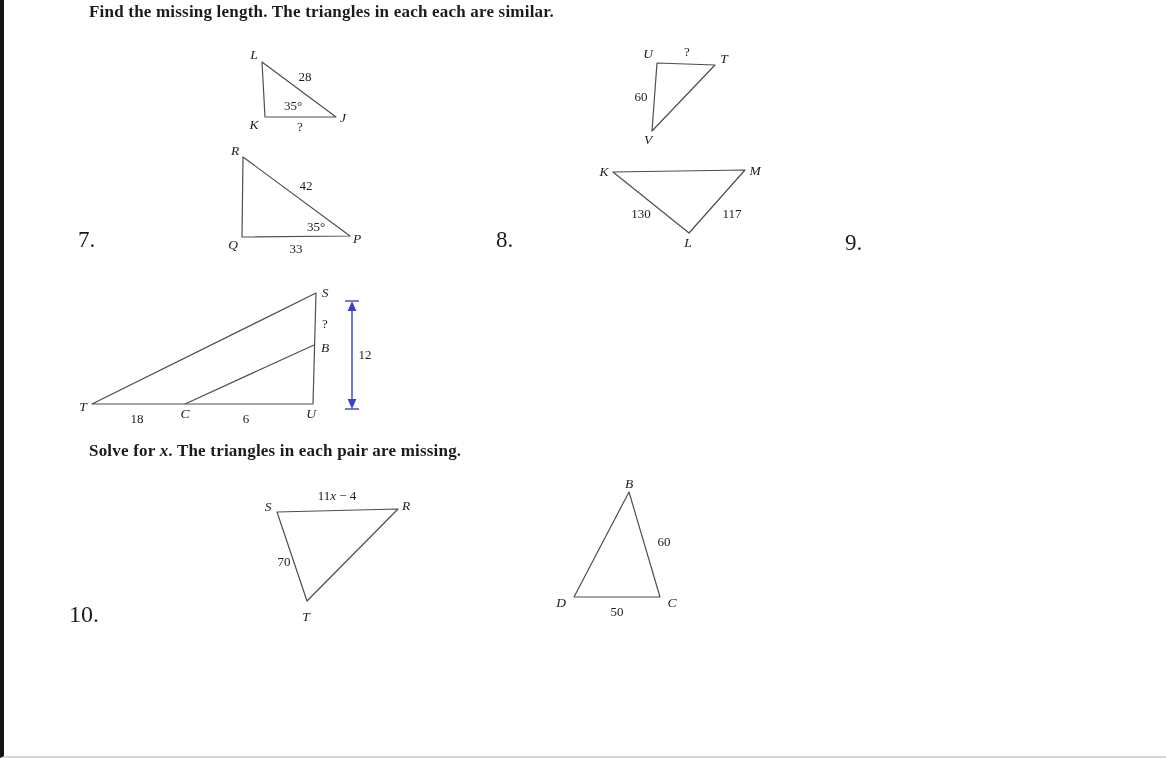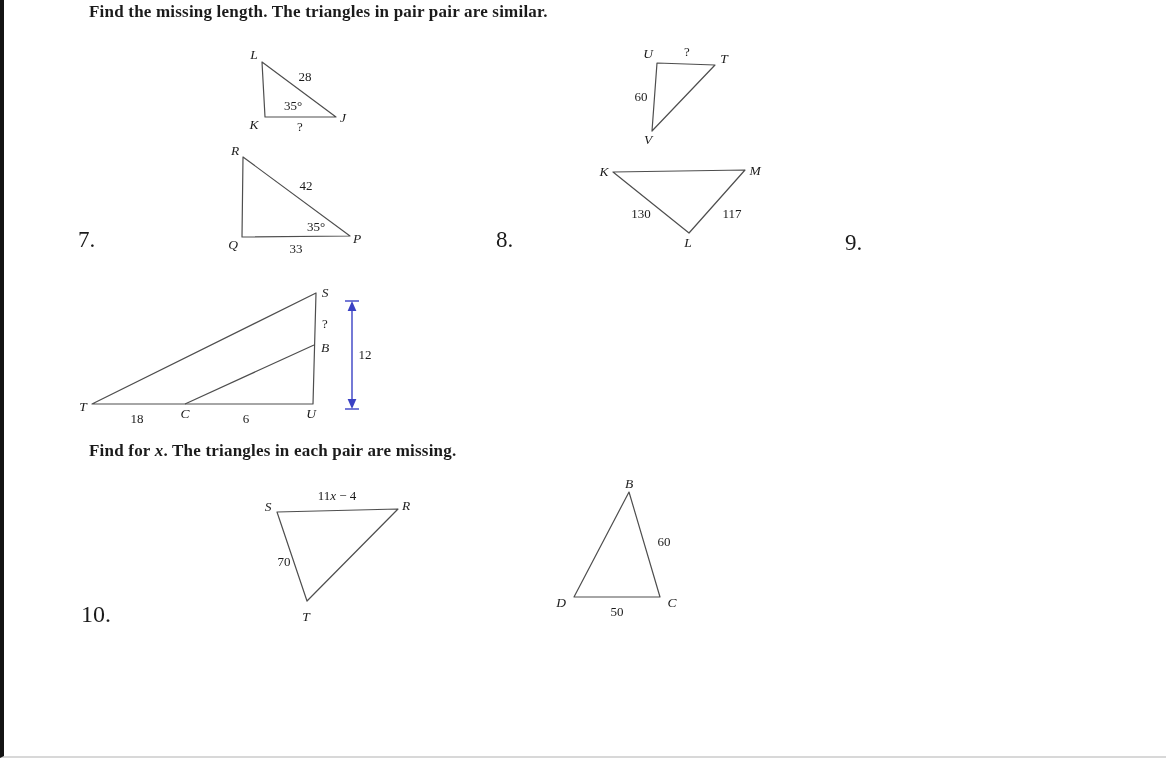--- a/index.html
+++ b/index.html
@@ -25,31 +25,31 @@
   .num { font:13px "Liberation Serif", serif; fill:var(--ink); text-anchor:middle; }
   .bluestroke { stroke:var(--accent); stroke-width:1.4; fill:none; }
   .bluefill { fill:var(--accent); stroke:none; }
 </style>
 </head>
 <body>
 
 <div class="page">
 
   <div class="heading" style="top:2px">
-    <span>Find the missing length.  The triangles in pair pair are similar.</span>
+    <span>Find the missing length.  The triangles in each each are similar.</span>
   </div>
 
   <div class="heading" style="top:441px">
-    <span>Find for </span><span class="ital">x</span><span>.  The triangles in each pair are missing.</span>
+    <span>Solve for </span><span class="ital">x</span><span>.  The triangles in each pair are missing.</span>
   </div>
 
   <div class="pnum" style="left:74px; top:227px">7.</div>
   <div class="pnum" style="left:492px; top:227px">8.</div>
   <div class="pnum" style="left:841px; top:230px">9.</div>
-  <div class="pnum" style="left:77px; top:601px; font-size:24px">10.</div>
+  <div class="pnum" style="left:65px; top:601px; font-size:24px">10.</div>
 
   <svg class="figures" width="1166" height="758" viewBox="0 0 1166 758">
 
     <g>
       <polygon class="tri" points="258,62 261,117 332,117"></polygon>
       <text class="vtx" x="250" y="59">L</text>
       <text class="num" x="301" y="81">28</text>
       <text class="num" x="289" y="110">35°</text>
       <text class="vtx" x="250" y="129">K</text>
       <text class="num" x="296" y="131">?</text>

